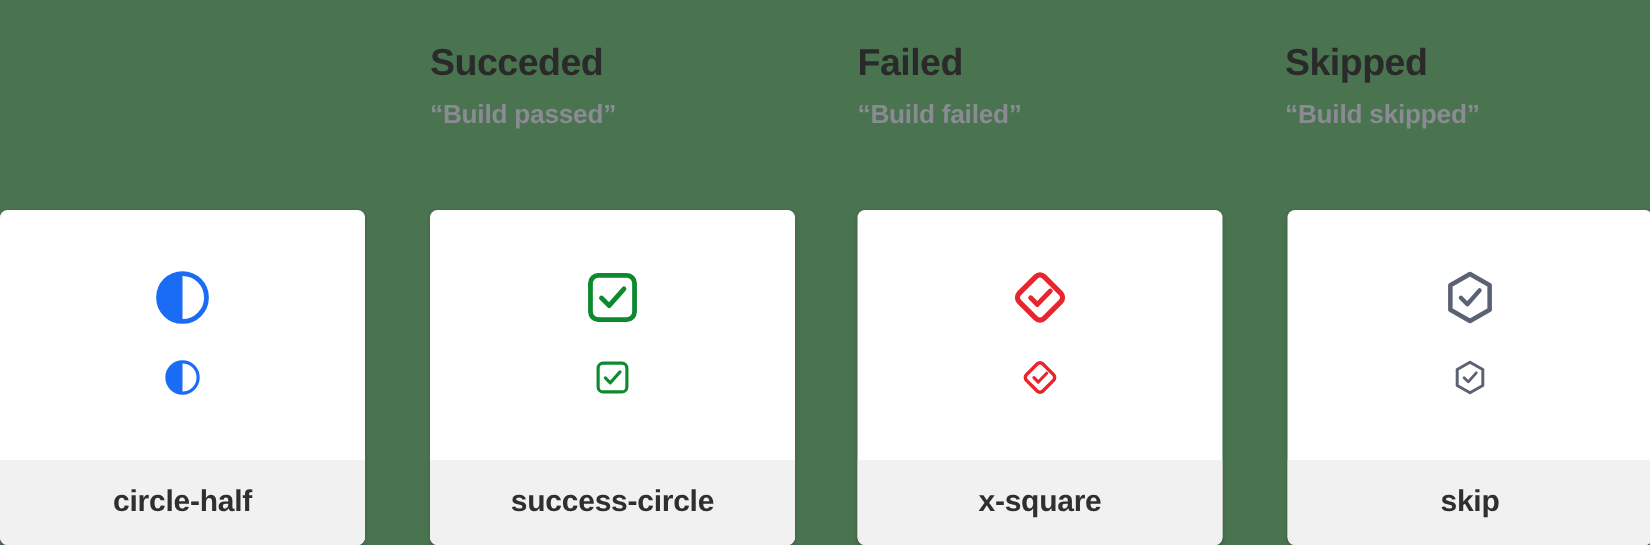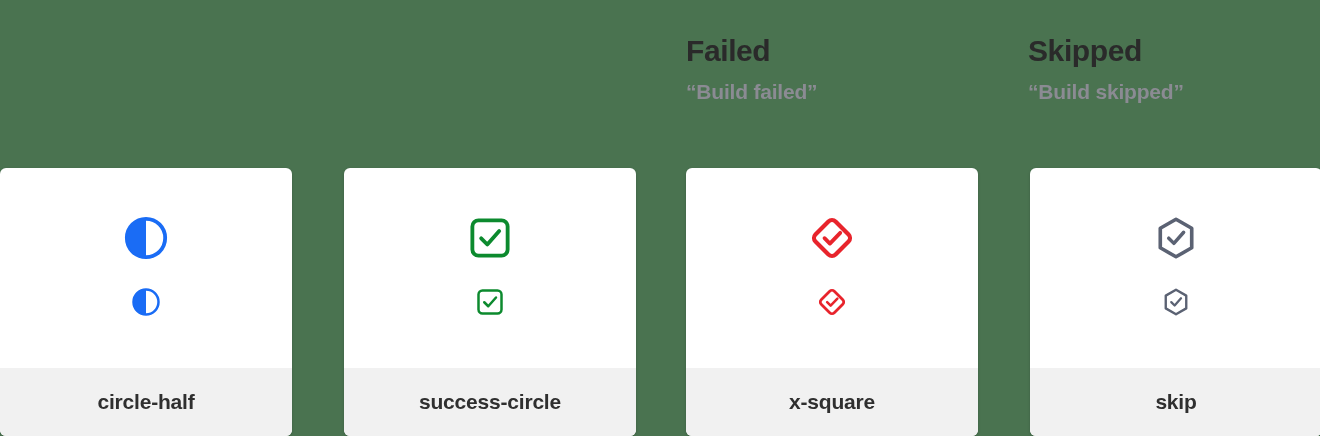--- a/index.html
+++ b/index.html
@@ -76,21 +76,21 @@
     line-height: 0;
   }
   .card-foot {
     height: 68px;
     background: #f1f1f1;
     display: flex;
     align-items: center;
     justify-content: center;
   }
   .foot-label {
-    font-size: 21px;
+    font-size: 24px;
     font-weight: bold;
     color: #2f2f2f;
     letter-spacing: -0.2px;
   }
   
   .column:nth-child(1) .card { left: 0px; }
   .column:nth-child(2) .card { left: 2px; text-align: center; }
   .column:nth-child(3) .card { left: 2px; }
   .column:nth-child(4) .card { left: 4px; }
 </style>
@@ -115,20 +115,24 @@
           </svg>
         </span>
       </div>
       <div class="card-foot">
         <span class="foot-label">circle-half</span>
       </div>
     </div>
   </div>
 
   <div class="column">
+    <div class="col-head">
+      <h1 class="title">Succeded</h1>
+      <p class="subtitle">“Build passed”</p>
+    </div>
     <div class="card">
       <div class="card-body">
         <span class="icon-big">
           <svg width="46" height="46" viewBox="0 0 24 24" aria-hidden="true">
             <rect x="2.8" y="2.8" width="18.4" height="18.4" rx="3.2" ry="3.2" fill="none" stroke="#0c8a2e" stroke-width="2"></rect>
             <path d="M7.4 12.2 L10.6 15.4 L16.8 8.4" fill="none" stroke="#0c8a2e" stroke-width="2" stroke-linecap="round" stroke-linejoin="round"></path>
           </svg>
         </span>
         <span class="icon-small">
           <svg width="30" height="30" viewBox="0 0 24 24" aria-hidden="true">

